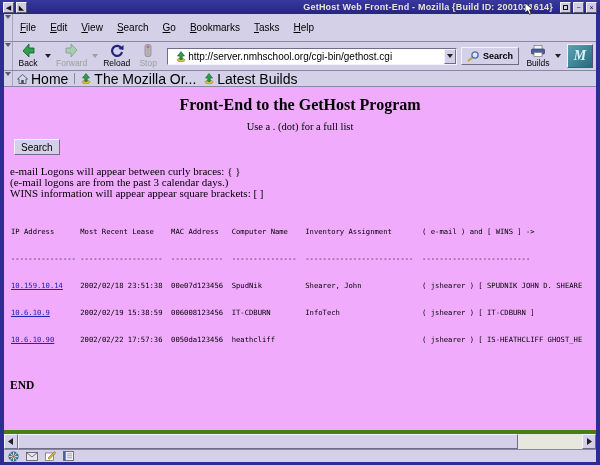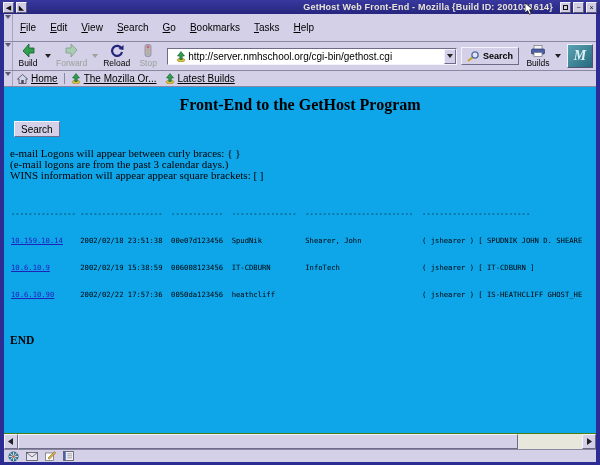--- a/index.html
+++ b/index.html
@@ -51,25 +51,25 @@
 
   .btn3d { background:#d4d0e8; border:1px solid; border-color:#f4f2fc #6f6c8a #6f6c8a #f4f2fc;
     display:flex; align-items:center; font-size:9px; font-weight:bold; color:#000; padding:1px 5px; height:18px; }
 
   .logo { width:26px; height:24px; margin:0 3px 0 4px; background:linear-gradient(135deg,#5aa3b4,#27697e);
     border:1px solid; border-color:#f4f2fc #555372 #555372 #f4f2fc; color:#dff0f4;
     font-family:"Liberation Serif",serif; font-style:italic; font-weight:bold; font-size:14px;
     display:flex; align-items:center; justify-content:center; }
 
   .ptoolbar { height:16px; }
-  .pt-item { display:flex; align-items:center; font-size:10px; color:#000; padding:0 4px; height:100%;text-decoration:underline; }
+  .pt-item { display:flex; align-items:center; font-size:14px; color:#000; padding:0 4px; height:100%; }
   .pt-sep { width:1px; height:11px; background:#8a87a3; margin:0 2px; }
 
   
-  .content { flex:1; background:#0ea5e9; overflow:hidden; position:relative; border-bottom:1px solid #4d7c0f; }
+  .content { flex:1; background:#f0abfc; overflow:hidden; position:relative; border-bottom:4px solid #4d7c0f; }
   .page-title { text-align:center; font-family:"Liberation Serif",serif; font-weight:bold;
     font-size:16px; color:#000; margin-top:9px; }
   .hint { text-align:center; font-family:"Liberation Serif",serif; font-size:10.5px; margin-top:7px; }
   .form-row { display:flex; align-items:center; margin:7px 0 0 6px; }
   .query-input { width:268px; height:15px; background:#fff; border:1px solid;
     border-color:#6f6c8a #f4f2fc #f4f2fc #6f6c8a; font-size:10px; padding-left:2px;
     font-family:"Liberation Sans",sans-serif; outline:none; }
   .search-btn2 { margin-left:4px; height:16px; padding:0 6px; background:#d4d0e8; border:1px solid;
     border-color:#f4f2fc #6f6c8a #6f6c8a #f4f2fc; font-size:10px; font-family:"Liberation Sans",sans-serif; }
   .notes { margin:11px 0 0 6px; font-family:"Liberation Serif",serif; font-size:11px; line-height:11px; }
@@ -135,21 +135,21 @@
 
     <div class="bar navbar">
       <div class="grippy"></div>
 
       <div class="nav-btn">
         <span>
           <svg width="15" height="13" viewBox="0 0 15 13">
               <path d="M7,1 L1,7 L5,7 L5,12 L10,12 L10,7 L14,7 Z" transform="rotate(-90 7.5 6.5)" fill="#2f9e4e" stroke="#145c28" stroke-width="0.8"></path>
             </svg>
         </span>
-        <span class="lbl">Build</span>
+        <span class="lbl">Back</span>
       </div>
       <div class="drop"></div>
 
       <div class="nav-btn disabled">
         <span>
           <svg width="15" height="13" viewBox="0 0 15 13">
               <path d="M7,1 L1,7 L5,7 L5,12 L10,12 L10,7 L14,7 Z" transform="rotate(90 7.5 6.5)" fill="#a8cdb2" stroke="#7d9c86" stroke-width="0.8"></path>
             </svg>
         </span>
         <span class="lbl">Forward</span>
@@ -243,32 +243,34 @@
               <ellipse cx="5" cy="9" rx="4" ry="1.8" fill="#d9c24a" stroke="#9a8520" stroke-width="0.6"></ellipse>
               <path d="M5,0.5 L1.5,5 L3.8,5 L3.8,8.5 L6.2,8.5 L6.2,5 L8.5,5 Z" fill="#2f9e4e" stroke="#145c28" stroke-width="0.6"></path>
             </svg>
         </span>
         <span>Latest Builds</span>
       </div>
     </div>
 
     <div class="content">
       <div class="page-title">Front-End to the GetHost Program</div>
+      <div class="hint">Use a . (dot) for a full list</div>
 
       <div class="form-row">
         <button class="search-btn2">Search</button>
       </div>
 
       <div class="notes">
         <div>e-mail Logons will appear between curly braces: { }</div>
         <div>(e-mail logons are from the past 3 calendar days.)</div>
         <div>WINS information will appear appear square brackets: [ ]</div>
       </div>
 
       <div class="hosttable">
+        <pre>IP Address      Most Recent Lease    MAC Address   Computer Name    Inventory Assignment       ( e-mail ) and [ WINS ] -&gt;</pre>
         <pre>--------------- -------------------  ------------  ---------------  -------------------------  -------------------------</pre>
         <pre><a class="iplink" href="#">10.159.10.14</a><span>    2002/02/18 23:51:38  00e07d123456  SpudNik          Shearer, John              ( jshearer ) [ SPUDNIK JOHN D. SHEARE</span></pre>
         <pre><a class="iplink" href="#">10.6.10.9</a><span>       2002/02/19 15:38:59  006008123456  IT-CDBURN        InfoTech                   ( jshearer ) [ IT-CDBURN ]</span></pre>
         <pre><a class="iplink" href="#">10.6.10.90</a><span>      2002/02/22 17:57:36  0050da123456  heathcliff                                  ( jshearer ) [ IS-HEATHCLIFF GHOST_HE</span></pre>
       </div>
 
       <div class="end-label">END</div>
     </div>
 
     <div class="hscroll">

